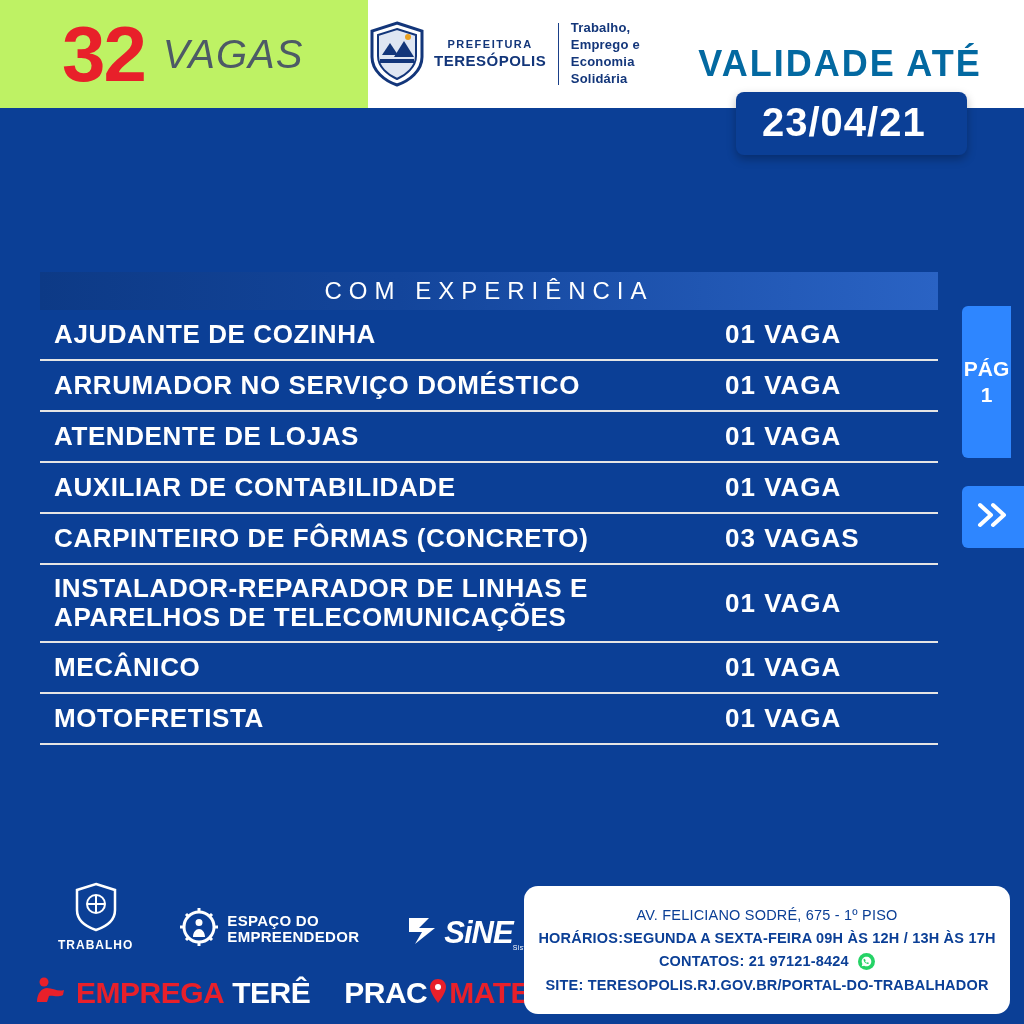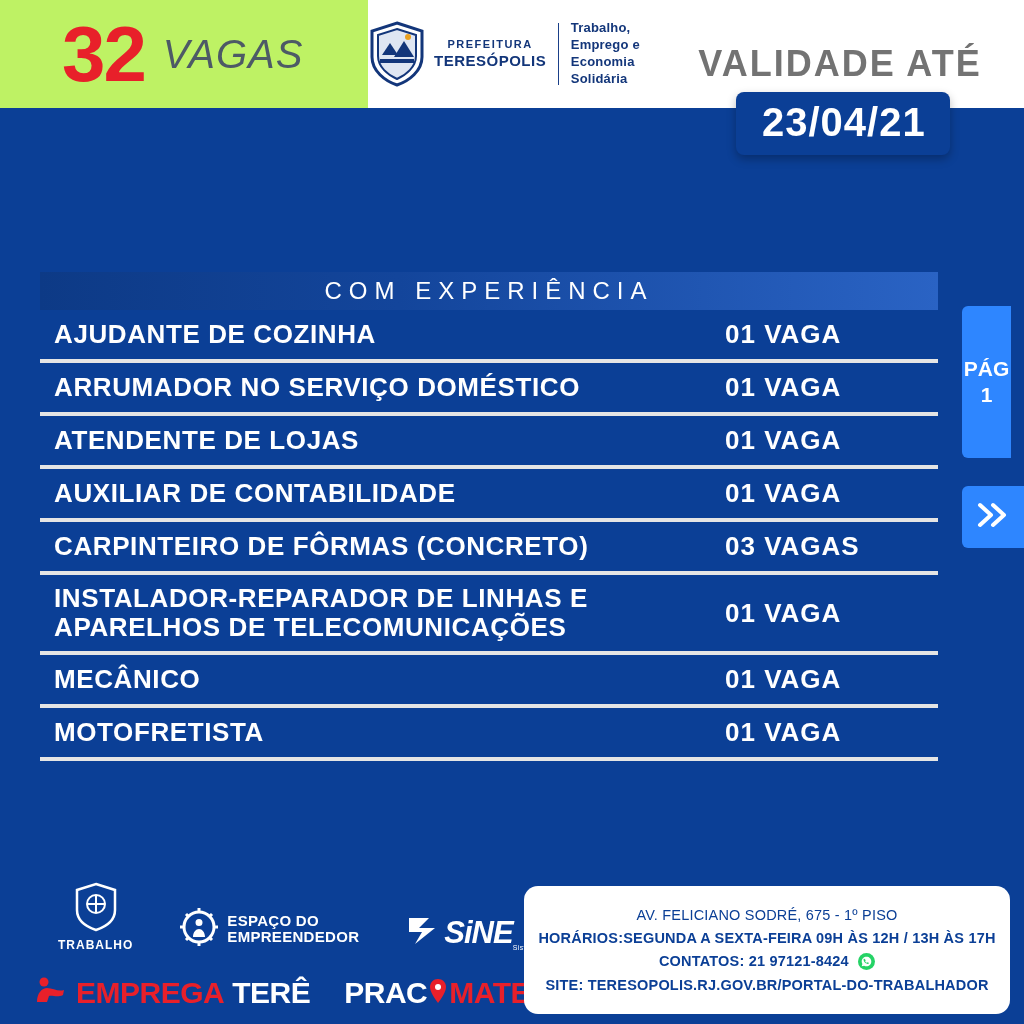--- a/index.html
+++ b/index.html
@@ -49,29 +49,29 @@
   .dept {
     font-size: 13px; color: #13367a; font-weight: bold; line-height: 1.3;
     letter-spacing: .2px;
   }
   .hdr-right {
     position: absolute; top: 0; left: 656px; width: 368px; height: 108px;
     background: #ffffff;
     display: flex; align-items: center; justify-content: center;
   }
   .validade {
-    font-size: 36px; color: #737373; font-weight: bold; letter-spacing: 2px;
+    font-size: 36px; color: #0369a1; font-weight: bold; letter-spacing: 2px;
     margin-bottom: 4px;
     margin-top: 24px;
   }
   .date-badge {
     position: absolute; top: 92px; left: 736px;
     background: #0b3f96; color: #ffffff;
     font-size: 40px; font-weight: bold; letter-spacing: 1px;
-    padding: 8px 24px 10px 26px;
+    padding: 8px 41px 10px 26px;
     border-radius: 8px;
     box-shadow: 0 4px 10px rgba(0,0,0,.28);
   }
 
   
   .section-bar {
     position: absolute; top: 272px; left: 40px; width: 898px; height: 38px;
     background: linear-gradient(to right, #0d3a86 0%, #13459b 40%, #2a63c4 100%);
     display: flex; align-items: center; justify-content: center;
   }
@@ -79,21 +79,21 @@
     color: #ffffff; font-size: 24px; letter-spacing: 7px; font-weight: 500;
   }
 
   
   .job-list {
     position: absolute; top: 310px; left: 40px; width: 898px;
   }
   .job-row {
     position: relative;
     display: flex; align-items: center; justify-content: space-between;
-    border-bottom: 4px solid #e5e5e5;
+    border-bottom: 2px solid #e5e5e5;
     padding: 9px 4px 9px 14px;
     min-height: 48px;
   }
   .job-title {
     color: #ffffff; font-size: 26px; font-weight: bold; letter-spacing: .6px;
     line-height: 1.12; text-align: left; max-width: 640px;
   }
   .job-count {
     color: #ffffff; font-size: 26px; font-weight: bold; letter-spacing: 1px;
     white-space: nowrap; width: 215px; text-align: left; padding-left: 6px;

